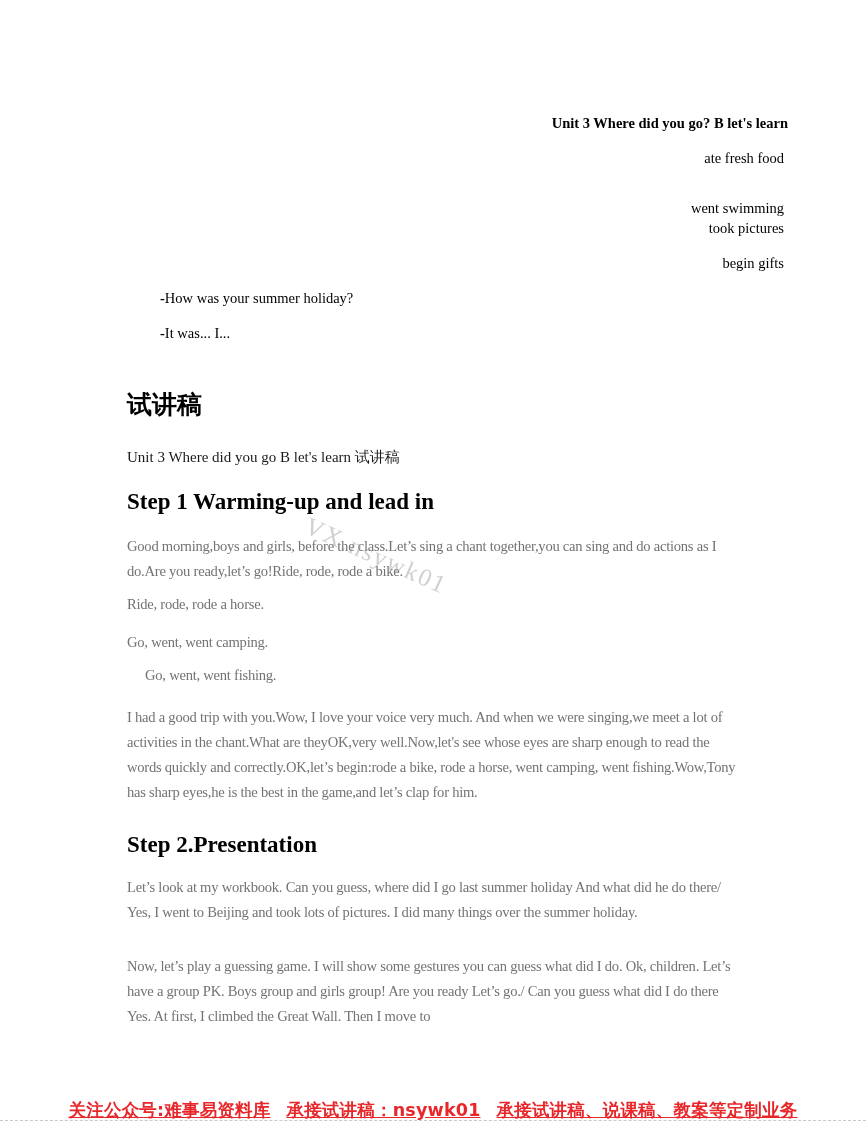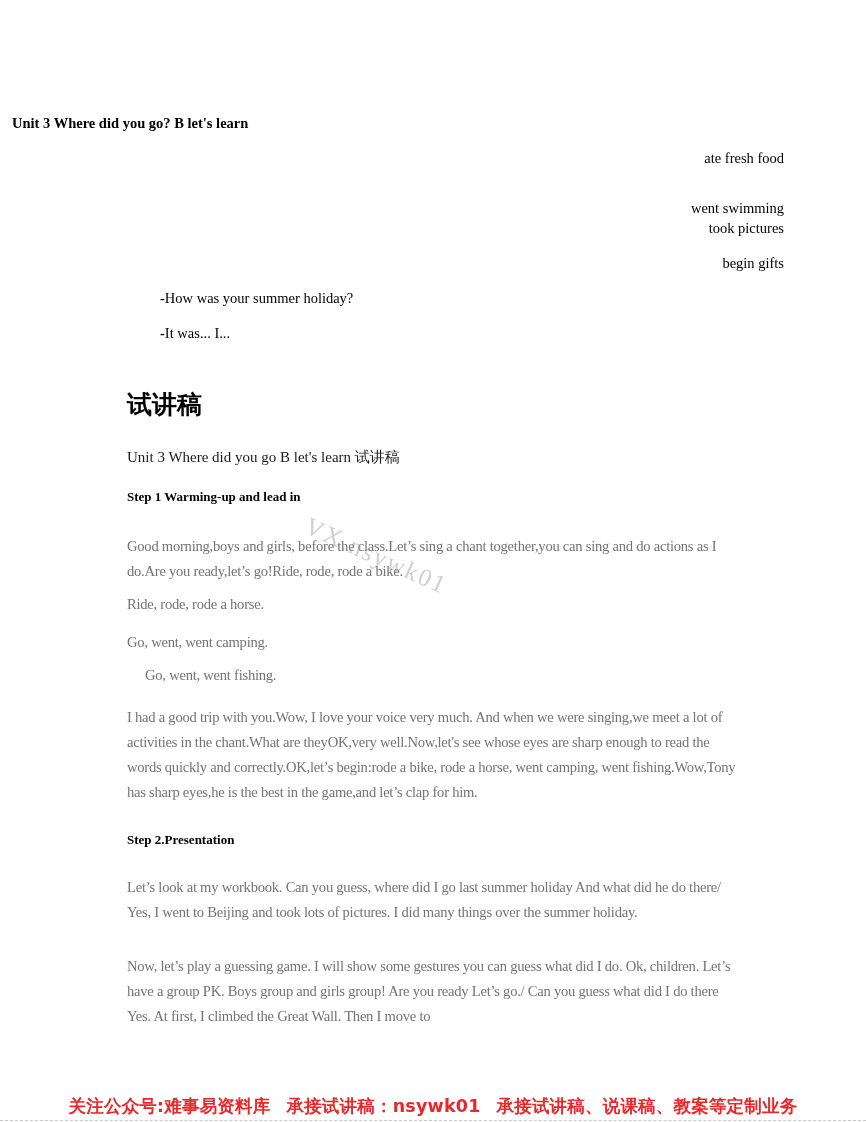--- a/index.html
+++ b/index.html
@@ -17,22 +17,22 @@
     .serif {
       font-family: "Liberation Serif", "DejaVu Serif", serif;
     }
     .sans {
       font-family: Liberation Serif, serif;
     }
     .abs { position: absolute; }
 
     
     .board-title {
-      left: 12px; width: 784px; top: 115px;
-      text-align: left;
+      left: 4px; width: 784px; top: 115px;
+      text-align: right;
       font-size: 14.5px;
       font-weight: bold;
     }
     .board-item {
       left: 0; width: 784px;
       text-align: right;
       font-size: 14.5px;
     }
     .dialog-line {
       left: 160px;
@@ -47,21 +47,21 @@
       font-weight: bold;
       letter-spacing: 0px;
     }
     .script-subtitle {
       left: 127px; top: 448px;
       font-size: 15px;
       color: #1a1a1a;
     }
     .step-heading {
       left: 127px;
-      font-size: 13px;
+      font-size: 23px;
       font-weight: bold;
     }
     .para {
       left: 127px;
       width: 612px;
       font-size: 14.6px;
       line-height: 25px;
       color: #737373;
       letter-spacing: -0.25px;
     }
@@ -75,27 +75,28 @@
       transform: rotate(24deg);
       transform-origin: left top;
       letter-spacing: 2px;
       pointer-events: none;
       white-space: nowrap;
     }
 
     
     .footer {
       left: 0; top: 1094px; width: 866px; height: 28px;
-      display: flex; align-items: flex-start; justify-content: center;
+      display: flex; align-items: flex-end; justify-content: center;
       font-family: "DejaVu Sans", "Liberation Sans", sans-serif;
       font-weight: bold;
       font-size: 17.5px;
       color: #e8272b;
       white-space: nowrap;
       letter-spacing: 0.2px;
+      text-decoration: underline;
     }
     .footer span { display: inline-block; }
     .footer .gap { width: 16px; }
     .footer-rule {
       left: 0; top: 1120px; width: 866px; height: 0;
       border-top: 1px dashed #c9c9c9;
     }
   </style>
 </head>
 <body>

